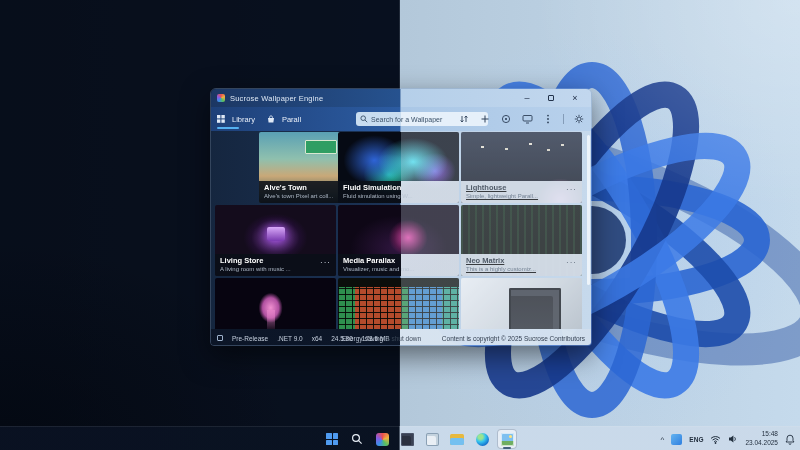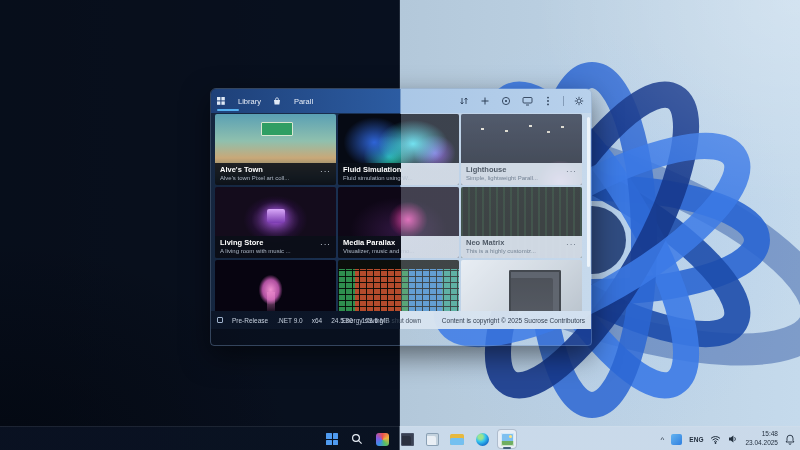--- a/index.html
+++ b/index.html
@@ -24,52 +24,52 @@
     background:conic-gradient(#e85050,#f0b040,#58c060,#3a8ee8,#8a5ae0,#e85050); }
   .wintitle { font-size:7.5px; color:#dfe9f6; letter-spacing:.2px; }
   .wincontrols { position:absolute; right:4px; top:0; height:18px; display:flex; align-items:center; }
   .wbtn { width:24px; height:18px; display:flex; align-items:center; justify-content:center;
     font-size:9px; color:#23324a; }
   .maxbox { width:6px; height:6px; border:1px solid #23324a; border-radius:1px; }
 
   .navbar { position:relative; height:24px;
     background:linear-gradient(90deg,#1e4078 0%,#2c5ca2 49.7%,#aac7e6 50%,#b8d1ec 100%);
     display:flex; align-items:center; }
-  .tab { display:flex; align-items:center; gap:13px; font-size:7.5px; color:#e8eef8;
+  .tab { display:flex; align-items:center; gap:7px; font-size:7.5px; color:#e8eef8;
     padding:4px 6px; height:100%; position:relative; }
   .tab .underline { position:absolute; left:6px; bottom:2px; width:22px; height:2px;
     border-radius:1px; background:#55b0f0; }
   .searchbox { position:absolute; left:145px; top:5px; width:132px; height:14px;
     background:linear-gradient(90deg,#c9ddf0 0 34%,#e6f0fa 34%); border-radius:3px;
     display:flex; align-items:center; padding:0 4px; gap:3px; }
   .searchbox input { border:none; outline:none; background:transparent; font-size:7px;
     color:#243648; width:110px; font-family:"Liberation Sans",sans-serif; }
   .searchbox input::placeholder { color:#3a5068; opacity:1; }
   .toolbar { position:absolute; right:6px; top:0; height:24px; display:flex; align-items:center; gap:9px; }
   .tbtn { width:12px; height:12px; display:flex; align-items:center; justify-content:center; }
   .tdivider { width:1px; height:10px; background:rgba(40,60,90,.35); }
 
   .content { position:relative; height:198px;
     background:linear-gradient(90deg,#15263f 0%,#1c3458 49.7%,#bcd0e6 50%,#c6d9ec 100%);
     overflow:hidden; }
   .tile { position:absolute; width:121px; height:71px; border-radius:2px; overflow:hidden;
     background:#111; }
   .tile .cap { position:absolute; left:0; right:0; bottom:0; height:22px; padding:2px 5px; }
   .cap-dark  { background:rgba(10,15,24,.88); }
-  .cap-light { background:rgba(226,234,244,.9); }
+  .cap-light { background:rgba(226,234,244,.9);text-decoration:underline; }
   .cap-split { background:linear-gradient(90deg,rgba(10,15,24,.88) 0 52%,rgba(226,234,244,.9) 52%); }
   .cap .t  { font-size:7.5px; font-weight:bold; }
   .cap .s  { font-size:6px; margin-top:1px; }
   .cap-dark .t, .cap-split .t { color:#fff; } .cap-dark .s, .cap-split .s { color:#aeb8c6; }
   .cap-light .t { color:#1d2733; } .cap-light .s { color:#506072; }
   .cap .menu { position:absolute; right:5px; top:4px; font-size:8px; letter-spacing:1px; }
   .cap-dark .menu, .cap-split .menu { color:#cfd6e0; } .cap-light .menu { color:#3a4656; }
 
   
-  .art-town { background:linear-gradient(180deg,#5aa0b4 0%,#8fc0ae 38%,#c9a878 62%,#55675a 88%,#232a26); }
+  .art-town { background:linear-gradient(180deg,#5aa0b4 0%,#8fc0ae 38%,#c9a878 62%,#55675a 88%,#232a26);margin-left:44px; }
   .art-town::before { content:""; position:absolute; left:46px; top:8px; width:30px; height:12px;
     background:#2f9e63; border:1px solid #d8e8d0; border-radius:1px; }
   .art-fluid { background:radial-gradient(50px 34px at 62% 42%, #4fe0ef, transparent 70%),
     radial-gradient(44px 36px at 30% 40%, #2e64d6, transparent 70%),
     radial-gradient(36px 30px at 42% 60%, #27c8a8, transparent 70%),
     radial-gradient(30px 26px at 80% 55%, #7a4ad8, transparent 70%), #060a14; }
   .art-light { background:radial-gradient(34px 30px at 82% 95%, #e070b8, transparent 70%),
     linear-gradient(180deg,#242c3e 0%,#141a28 60%,#0c1018 100%); }
   .art-light::before { content:""; position:absolute; left:20px; top:14px; width:3px; height:2px;
     background:#e8e2d0; box-shadow:24px 2px #ded8c4, 48px -3px #e8e2d0, 66px 3px #d8d2c0, 80px -2px #e0dac8; }
@@ -161,40 +161,58 @@
       <ellipse cx="592" cy="240" rx="165" ry="52" stroke="#2b66d2" stroke-width="26" opacity="0.85" transform="rotate(90 592 240)"></ellipse>
       <ellipse cx="592" cy="240" rx="165" ry="52" stroke="#16398c" stroke-width="26" opacity="0.9" transform="rotate(120 592 240)"></ellipse>
       <ellipse cx="592" cy="240" rx="165" ry="52" stroke="#3c7ae6" stroke-width="26" opacity="0.85" transform="rotate(150 592 240)"></ellipse>
       <circle cx="592" cy="240" r="34" fill="#0f2a66" opacity="0.8"></circle>
     </g>
   </svg>
   <div class="left-dim"></div>
 
   <div class="win">
 
+    <div class="titlebar">
+      <div class="appicon"></div>
+      <div class="wintitle">Sucrose Wallpaper Engine</div>
+      <div class="wincontrols">
+        <div class="wbtn">–</div>
+        <div class="wbtn">
+            <span class="maxbox"></span>
+          </div>
+        <div class="wbtn">×</div>
+      </div>
+    </div>
 
     <div class="navbar">
       <div class="tab">
         <svg class="g" width="8" height="8" viewBox="0 0 8 8">
           <rect x="0" y="0" width="3.4" height="3.4" fill="#dfe9f6"></rect>
             <rect x="4.4" y="0" width="3.4" height="3.4" fill="#dfe9f6"></rect>
           <rect x="0" y="4.4" width="3.4" height="3.4" fill="#dfe9f6"></rect>
             <rect x="4.4" y="4.4" width="3.4" height="3.4" fill="#dfe9f6"></rect>
         </svg>
         <span>Library</span>
         <span class="underline"></span>
       </div>
       <div class="tab">
         <svg class="g" width="8" height="8" viewBox="0 0 8 8">
           <path d="M1 3h6l-.6 4.4H1.6Z" fill="#dfe9f6"></path>
             <path d="M2.6 3V2.2a1.4 1.4 0 0 1 2.8 0V3" fill="none" stroke="#dfe9f6" stroke-width="0.8"></path>
         </svg>
         <span>Parall</span>
       </div>
 
+      <div class="searchbox">
+        <svg class="g" width="8" height="8" viewBox="0 0 8 8">
+          <circle cx="3.2" cy="3.2" r="2.3" fill="none" stroke="#3a5068" stroke-width="0.9"></circle>
+          <line x1="5" y1="5" x2="7.2" y2="7.2" stroke="#3a5068" stroke-width="0.9"></line>
+        </svg>
+        <input type="text" placeholder="Search for a Wallpaper" style="">
+      </div>
 
       <div class="toolbar">
         <div class="tbtn">
           <svg class="g" width="10" height="10" viewBox="0 0 10 10">
               <path d="M3 2v6M3 8 1.6 6.4M3 8 4.4 6.4M7 8V2M7 2 5.6 3.6M7 2 8.4 3.6" fill="none" stroke="#2e4058" stroke-width="0.9"></path>
             </svg>
         </div>
         <div class="tbtn">
           <svg class="g" width="10" height="10" viewBox="0 0 10 10">
               <path d="M5 1.5v7M1.5 5h7" stroke="#2e4058" stroke-width="1"></path>

